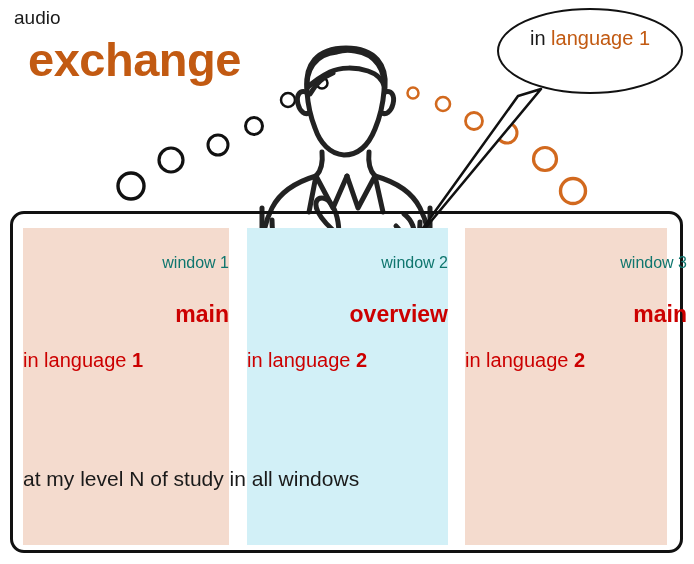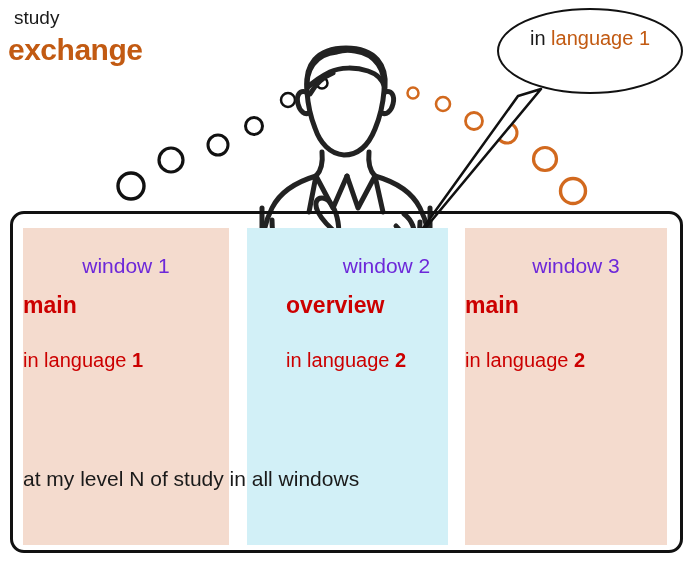--- a/index.html
+++ b/index.html
@@ -21,23 +21,23 @@
     position: absolute;
     left: 14px;
     top: 8px;
     font-size: 19px;
     line-height: 1;
     color: #1a1a1a;
     letter-spacing: 0px;
   }
   #mode-value {
     position: absolute;
-    left: 8px;
+    left: 28px;
     top: 33px;
-    font-size: 30px;
+    font-size: 47px;
     font-weight: bold;
     line-height: 1.15;
     color: #C25A12;
     letter-spacing: -0.5px;
   }
 
   
   #art-layer {
     position: absolute;
     left: 0;
@@ -90,61 +90,61 @@
     height: 317px;
     box-sizing: border-box;
   }
   #window-col-1 { left: 23px;  width: 206px; background: #F4DBCE; }
   #window-col-2 { left: 247px; width: 201px; background: #D2F0F7; }
   #window-col-3 { left: 465px; width: 202px; background: #F4DBCE; }
 
   .win-title {
     position: absolute;
     top: 255px;
-    text-align: center;
-    font-size: 21px;
-    line-height: 1;
-    color: #6d28d9;
+    text-align: right;
+    font-size: 16px;
+    line-height: 1;
+    color: #0f766e;
   }
   .win-kind {
     position: absolute;
-    top: 294px;
-    text-align: left;
+    top: 303px;
+    text-align: right;
     font-size: 23px;
     font-weight: bold;
     line-height: 1;
     color: #CC0000;
   }
   .win-lang {
     position: absolute;
     top: 350px;
     font-size: 20px;
     line-height: 1;
     color: #CC0000;
   }
   .win-lang b { font-weight: bold; }
 
   .col1-x { left: 23px;  width: 206px; }
-  .col2-x { left: 247px; width: 201px; padding-left: 39px; }
+  .col2-x { left: 247px; width: 201px; }
   .col3-x { left: 465px; width: 222px; }
 
   #footer-note {
     position: absolute;
     left: 23px;
     top: 468px;
     width: 644px;
     font-size: 21px;
     line-height: 1;
     color: #1a1a1a;
   }
 </style>
 </head>
 <body>
 
-<div id="mode-label">study</div>
+<div id="mode-label">audio</div>
 <div id="mode-value">exchange</div>
 
 <svg id="art-layer" viewBox="0 0 694 564" width="694" height="564" xmlns="http://www.w3.org/2000/svg">
 
   <g fill="none" stroke="#111111">
     <circle cx="322" cy="83" r="5.5" stroke-width="2.5"></circle>
     <circle cx="288" cy="100" r="7" stroke-width="2.5"></circle>
     <circle cx="254" cy="126" r="8.5" stroke-width="3"></circle>
     <circle cx="218" cy="145" r="10" stroke-width="3"></circle>
     <circle cx="171" cy="160" r="12" stroke-width="3.2"></circle>

